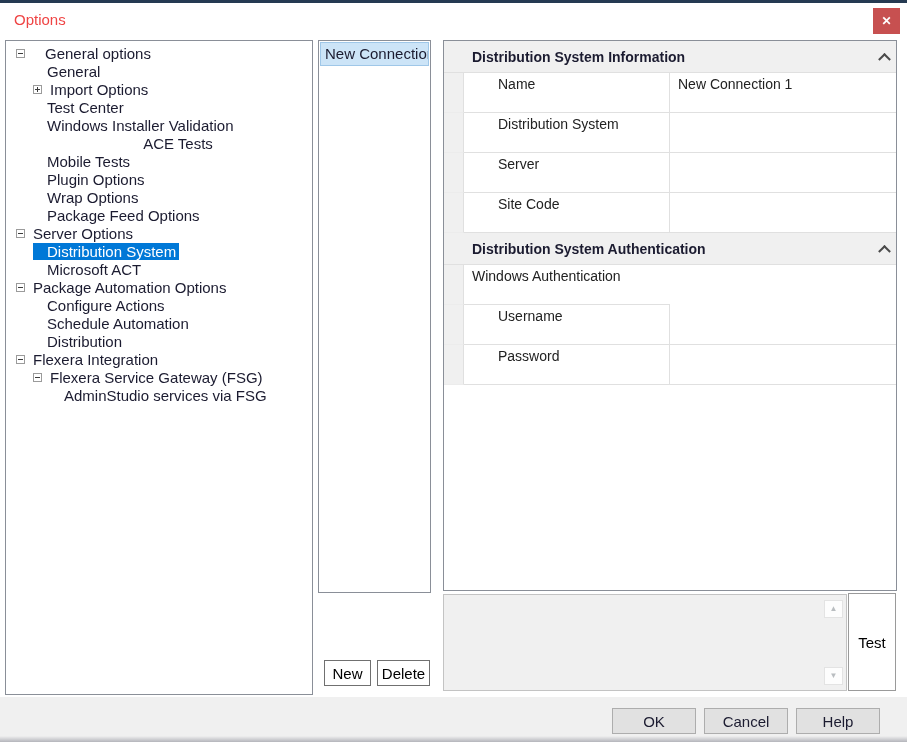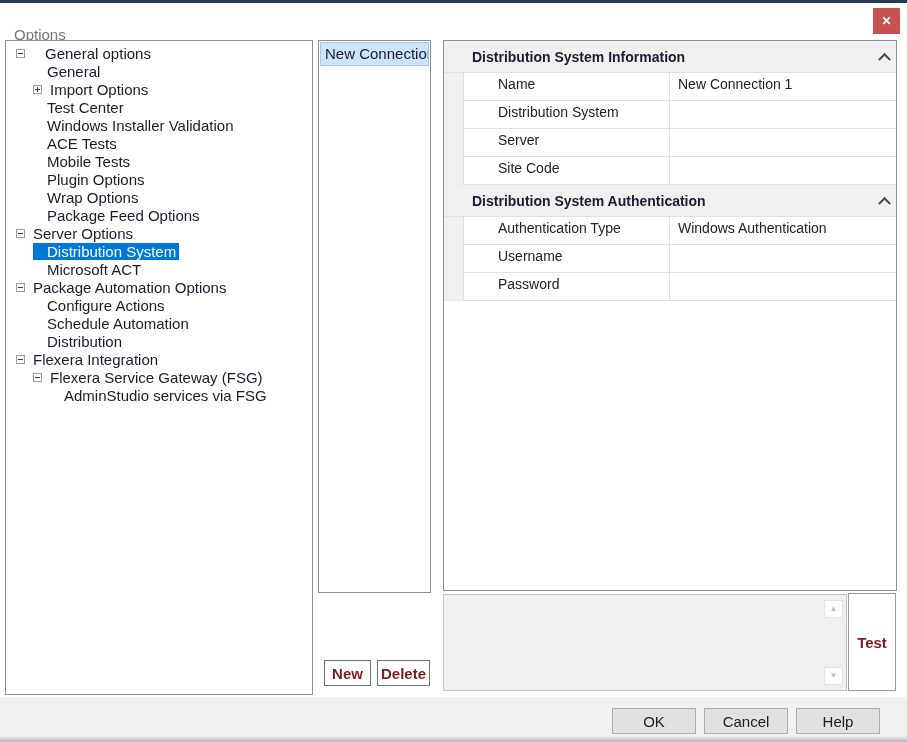--- a/index.html
+++ b/index.html
@@ -6,21 +6,21 @@
   html,body { width:907px; height:742px; }
   body {
     position:relative;
     font-family:"Liberation Sans", sans-serif;
     background:#ffffff;
     color:#1b1b30;
     overflow:hidden;
   }
   
   .top-accent { position:absolute; left:0; top:0; width:907px; height:3px; background:#253a52; }
-  .titlebar-text { position:absolute; left:14px; top:26px; font-size:15px; color:#737373; }
+  .titlebar-text { position:absolute; left:14px; top:11px; font-size:15px; color:#ef4444; }
   .close-btn {
     position:absolute; left:873px; top:8px; width:27px; height:26px;
     background:#c75050; border:none; cursor:pointer;
     display:flex; align-items:center; justify-content:center;
   }
   .close-btn .x { color:#ffffff; font-size:12px; font-weight:bold; line-height:1; }
 
   
   .tree-panel {
     position:absolute; left:5px; top:40px; width:308px; height:655px;
@@ -42,38 +42,38 @@
     position:absolute; left:318px; top:40px; width:113px; height:553px;
     background:#ffffff; border:1px solid #8a8f98; padding:1px; overflow:hidden;
   }
   .list-item {
     height:24px; background:#cce4f7; border:1px solid #9fc7e8;
     font-size:15px; line-height:22px; padding-left:4px;
     white-space:nowrap; overflow:hidden; cursor:default;
   }
   .btn {
     background:#ffffff; border:1px solid #707070; font-family:"Liberation Sans", sans-serif;
-    font-size:15px; color:#7f1d1d; cursor:pointer;font-weight:bold;
+    font-size:15px; color:#000000; cursor:pointer;
   }
   .new-btn    { position:absolute; left:324px; top:660px; width:47px; height:26px; }
   .delete-btn { position:absolute; left:377px; top:660px; width:53px; height:26px; }
 
   
   .prop-panel {
     position:absolute; left:443px; top:40px; width:454px; height:551px;
     background:#ffffff; border:1px solid #8a8f98; overflow:hidden;
   }
   .section-header {
     height:32px; background:#f0f0f0; display:flex; align-items:center;
     border-bottom:1px solid #e0e0e0;
   }
   .section-title { font-size:14px; font-weight:bold; padding-left:28px; flex:1; }
   .chevron-btn { width:24px; height:22px; background:transparent; border:none; display:flex; align-items:center; justify-content:center; cursor:pointer; }
   .chevron-up { width:9px; height:9px; border-top:2px solid #4a4a4a; border-left:2px solid #4a4a4a; transform:rotate(45deg) translate(2px,2px); }
-  .prop-row { display:grid; grid-template-columns:20px 206px 1fr; height:28px; }
+  .prop-row { display:grid; grid-template-columns:20px 206px 1fr; height:40px; }
   .prop-gutter { background:#f0f0f0; border-right:1px solid #e0e0e0; border-bottom:1px solid #ececec; }
   .prop-label {
     font-size:14px; color:#222222; padding-left:34px; line-height:22px;
     border-right:1px solid #e0e0e0; border-bottom:1px solid #e0e0e0; white-space:nowrap; overflow:hidden;
   }
   .prop-value { font-size:14px; color:#222222; padding-left:8px; line-height:22px; border-bottom:1px solid #e0e0e0; white-space:nowrap; overflow:hidden; }
 
   
   .result-box {
     position:absolute; left:443px; top:594px; width:404px; height:97px;
@@ -129,21 +129,21 @@
     <div class="tree-item" style="padding-left: 27px;">
       <span class="expander plus"></span>
       <span class="tree-label">Import Options</span>
     </div>
     <div class="tree-item" style="padding-left: 27px;">
       <span class="tree-label no-expander">Test Center</span>
     </div>
     <div class="tree-item" style="padding-left: 27px;">
       <span class="tree-label no-expander">Windows Installer Validation</span>
     </div>
-    <div class="tree-item" style="padding-left: 27px;">
+    <div class="tree-item" style="padding-left: 27px; justify-content: center;">
       <span class="tree-label no-expander">ACE Tests</span>
     </div>
     <div class="tree-item" style="padding-left: 27px;">
       <span class="tree-label no-expander">Mobile Tests</span>
     </div>
     <div class="tree-item" style="padding-left: 27px;">
       <span class="tree-label no-expander">Plugin Options</span>
     </div>
     <div class="tree-item" style="padding-left: 27px;">
       <span class="tree-label no-expander">Wrap Options</span>
@@ -221,21 +221,20 @@
       <div class="prop-value"></div>
     </div>
     <div class="section-header">
       <span class="section-title">Distribution System Authentication</span>
       <button class="chevron-btn">
         <span class="chevron-up"></span>
       </button>
     </div>
     <div class="prop-row">
       <div class="prop-gutter"></div>
-      <div class="prop-label">Authentication Type</div>
       <div class="prop-value">Windows Authentication</div>
     </div>
     <div class="prop-row">
       <div class="prop-gutter"></div>
       <div class="prop-label">Username</div>
       <div class="prop-value"></div>
     </div>
     <div class="prop-row">
       <div class="prop-gutter"></div>
       <div class="prop-label">Password</div>

